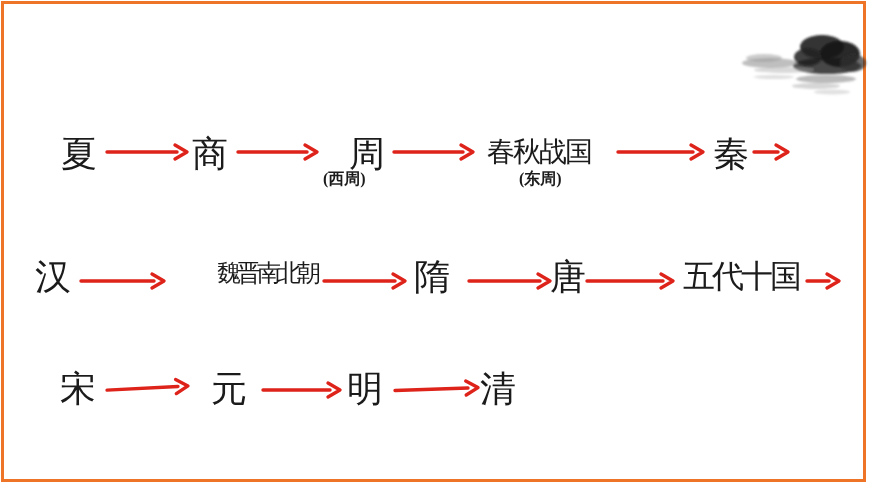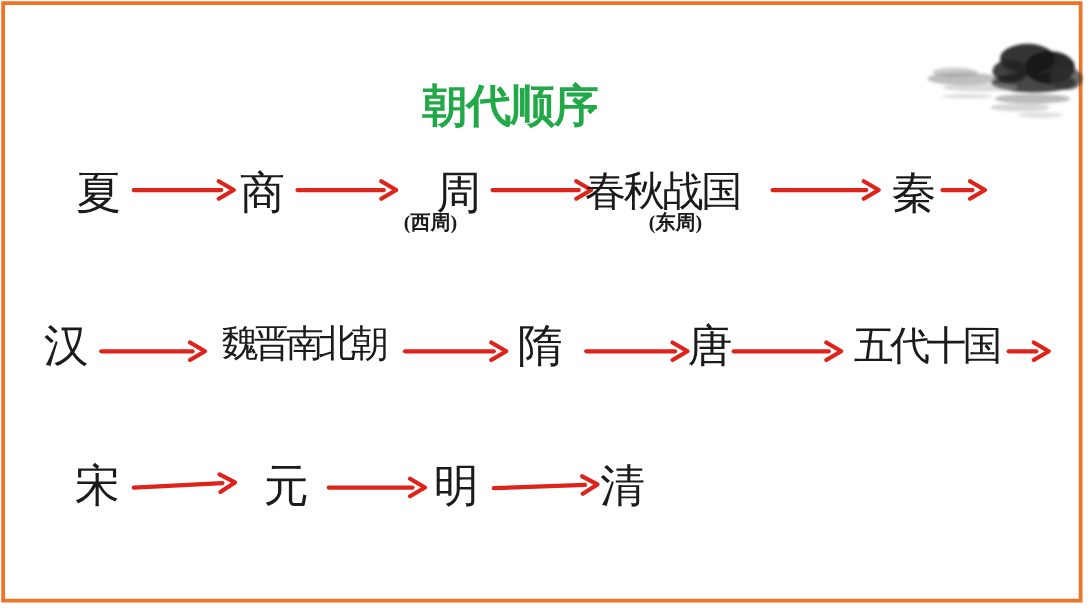--- a/index.html
+++ b/index.html
@@ -37,21 +37,21 @@
     position: absolute;
     left: 726px; top: 20px;
   }
   .dyn {
     position: absolute;
     font-size: 36px;
     line-height: 1.0;
     color: var(--text-dark);
     white-space: nowrap;
   }
-  .dyn.tight { letter-spacing: -4px; font-size: 30px; padding-top: 2px; }
+  .dyn.tight { letter-spacing: -4px; font-size: 24px; padding-top: 2px; margin-left: 40px; }
   .sub {
     position: absolute;
     font-size: 16px;
     font-weight: 700;
     line-height: 1.0;
     color: var(--text-dark);
     white-space: nowrap;
   }
   .arrow { position: absolute; overflow: visible; }
   .arrow line, .arrow path {
@@ -62,21 +62,20 @@
     stroke-linejoin: round;
   }
 </style>
 </head>
 <body>
 
 <div class="slide">
 
   <div class="slide-border"></div>
 
-  <div class="slide-title">朝代顺序</div>
 
   <svg class="ink-painting" width="142" height="80" viewBox="0 0 142 80">
     <defs>
       <filter id="inkblur" x="-30%" y="-30%" width="160%" height="160%">
         <feGaussianBlur stdDeviation="1.3"></feGaussianBlur>
       </filter>
     </defs>
     <g filter="url(#inkblur)">
       <ellipse cx="96" cy="27" rx="22" ry="12" fill="#1c1c1c" opacity="0.9"></ellipse>
       <ellipse cx="114" cy="34" rx="20" ry="13" fill="#141414" opacity="0.92"></ellipse>
@@ -109,21 +108,21 @@
     </svg>
 
     <span class="dyn" style="left:349px; top:136px;">周</span>
     <span class="sub" style="left:323px; top:171px;">(西周)</span>
 
     <svg class="arrow" style="left:393px; top:143px;" width="83" height="18">
       <line x1="1" y1="9" x2="70" y2="9"></line>
         <path d="M68 2 L80 9 L68 16"></path>
     </svg>
 
-    <span class="dyn" style="left:468px; top:138px; font-size:33px; letter-spacing:-2px;">春秋战国</span>
+    <span class="dyn" style="left:487px; top:138px; font-size:28px; letter-spacing:-2px;">春秋战国</span>
     <span class="sub" style="left:519px; top:171px;">(东周)</span>
 
     <svg class="arrow" style="left:617px; top:143px;" width="89" height="18">
       <line x1="1" y1="9" x2="76" y2="9"></line>
         <path d="M74 2 L86 9 L74 16"></path>
     </svg>
 
     <span class="dyn" style="left:713px; top:136px;">秦</span>
 
     <svg class="arrow" style="left:753px; top:143px;" width="38" height="18">

